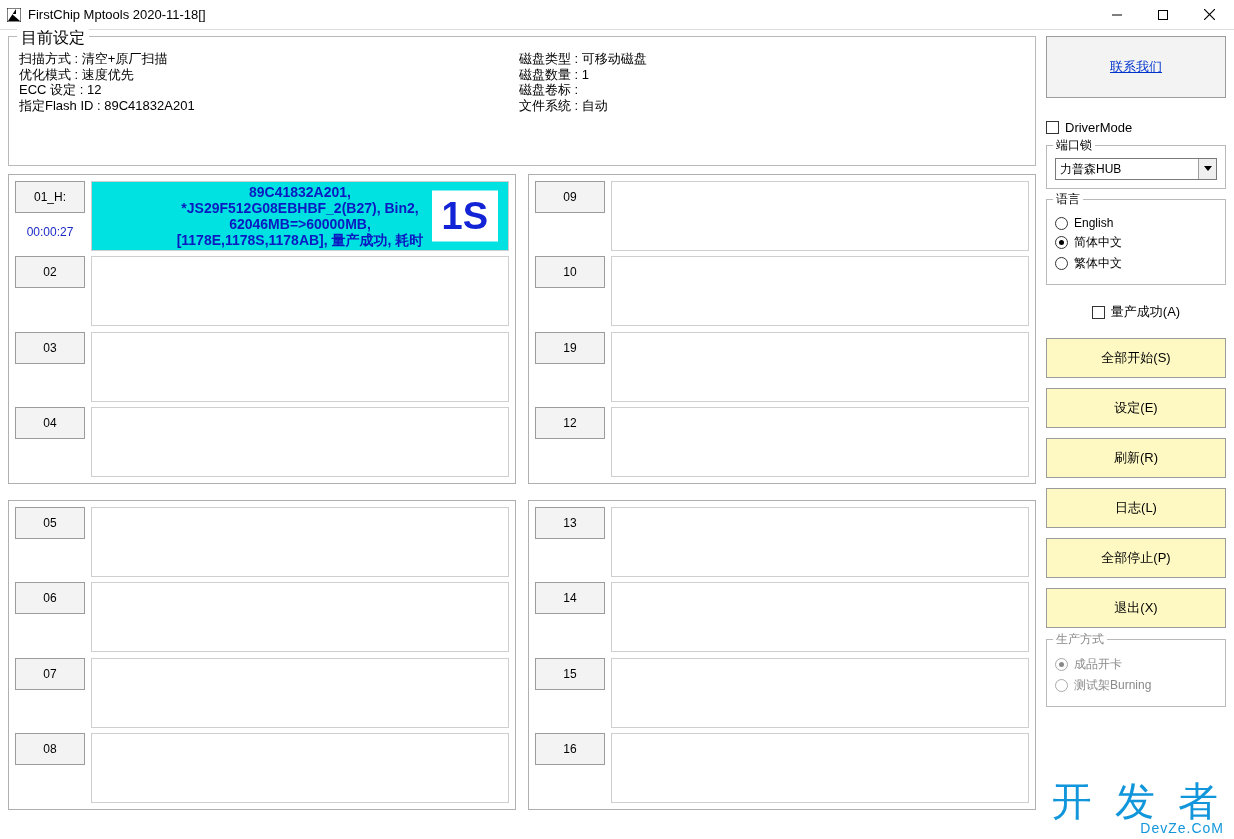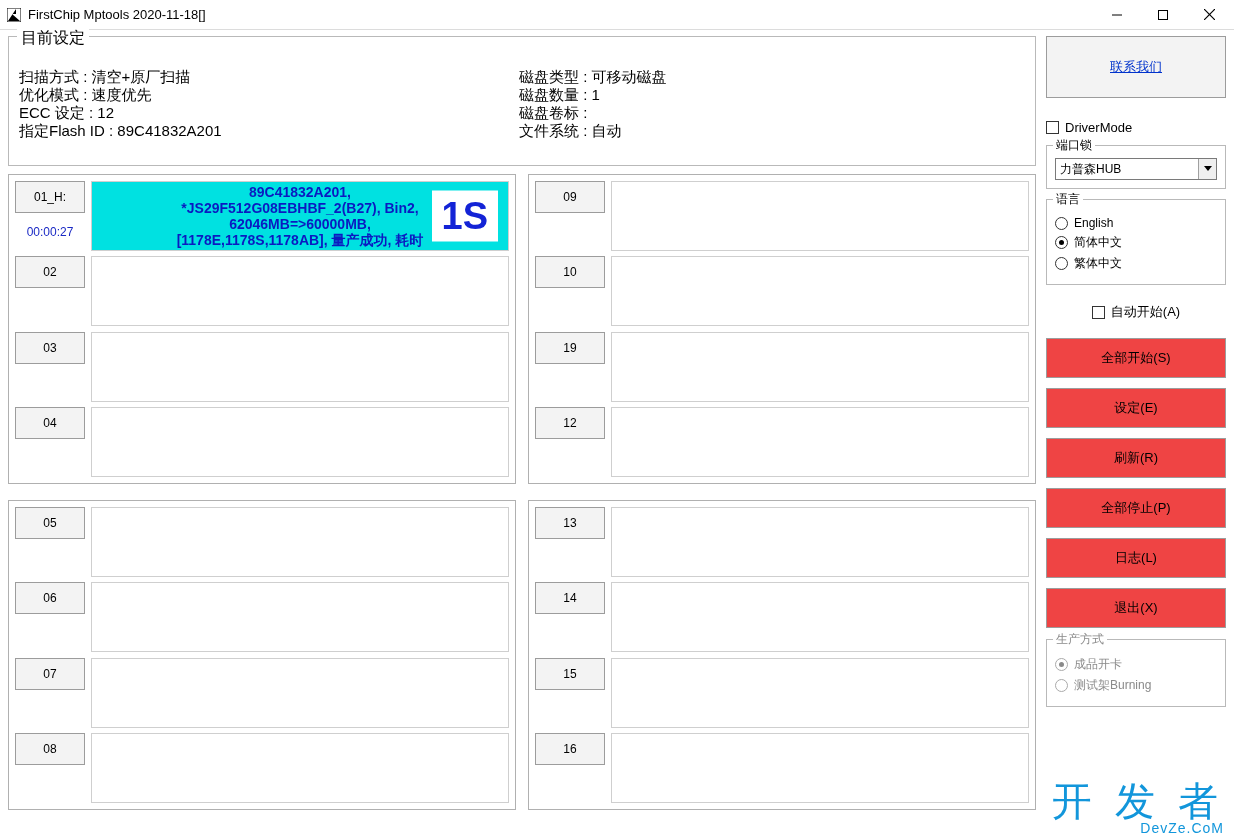--- a/index.html
+++ b/index.html
@@ -69,22 +69,22 @@
     width: 1028px;
     height: 130px;
   }
   .settings-cols {
     display: flex;
     height: 100%;
   }
   .settings-col {
     display: flex;
     flex-direction: column;
-    justify-content: center;
-    font-size: 15px;
+    justify-content: flex-start;
+    font-size: 13px;
   }
   .settings-col.c1 { width: 500px; }
   .settings-row { line-height: 1.2; }
 
   
   .ports {
     margin-top: 8px;
     display: flex;
     flex-wrap: wrap;
     justify-content: space-between;
@@ -230,21 +230,21 @@
   }
   .radio-row {
     display: flex;
     align-items: center;
     font-size: 12px;
     margin: 4px 0;
   }
   .action-btn {
     height: 40px;
     border: 1px solid #9c9c9c;
-    background: #ef4444;
+    background: #fef9c3;
     display: flex;
     align-items: center;
     justify-content: center;
     font-size: 13px;
     cursor: pointer;
     margin: 5px 0;
   }
   .right-group.disabled { color: #8a8a8a; }
   .right-group.disabled .rb { border-color: #aaa; }
   .right-group.disabled .rb.checked::after { background: #8a8a8a; }
@@ -502,28 +502,28 @@
         <span>简体中文</span>
       </div>
       <div class="radio-row">
         <span class="rb"></span>
         <span>繁体中文</span>
       </div>
     </div>
 
     <div class="checkbox-row" style="justify-content:center;margin:8px 0 12px 0">
       <span class="cb"></span>
-      <span>自动开始(A)</span>
+      <span>量产成功(A)</span>
     </div>
 
     <div class="action-btn">全部开始(S)</div>
     <div class="action-btn">设定(E)</div>
     <div class="action-btn">刷新(R)</div>
+    <div class="action-btn">日志(L)</div>
     <div class="action-btn">全部停止(P)</div>
-    <div class="action-btn">日志(L)</div>
     <div class="action-btn">退出(X)</div>
 
     <div class="right-group disabled" style="margin-top:6px">
       <span class="legend">生产方式</span>
       <div class="radio-row">
         <span class="rb checked"></span>
         <span>成品开卡</span>
       </div>
       <div class="radio-row">
         <span class="rb"></span>

